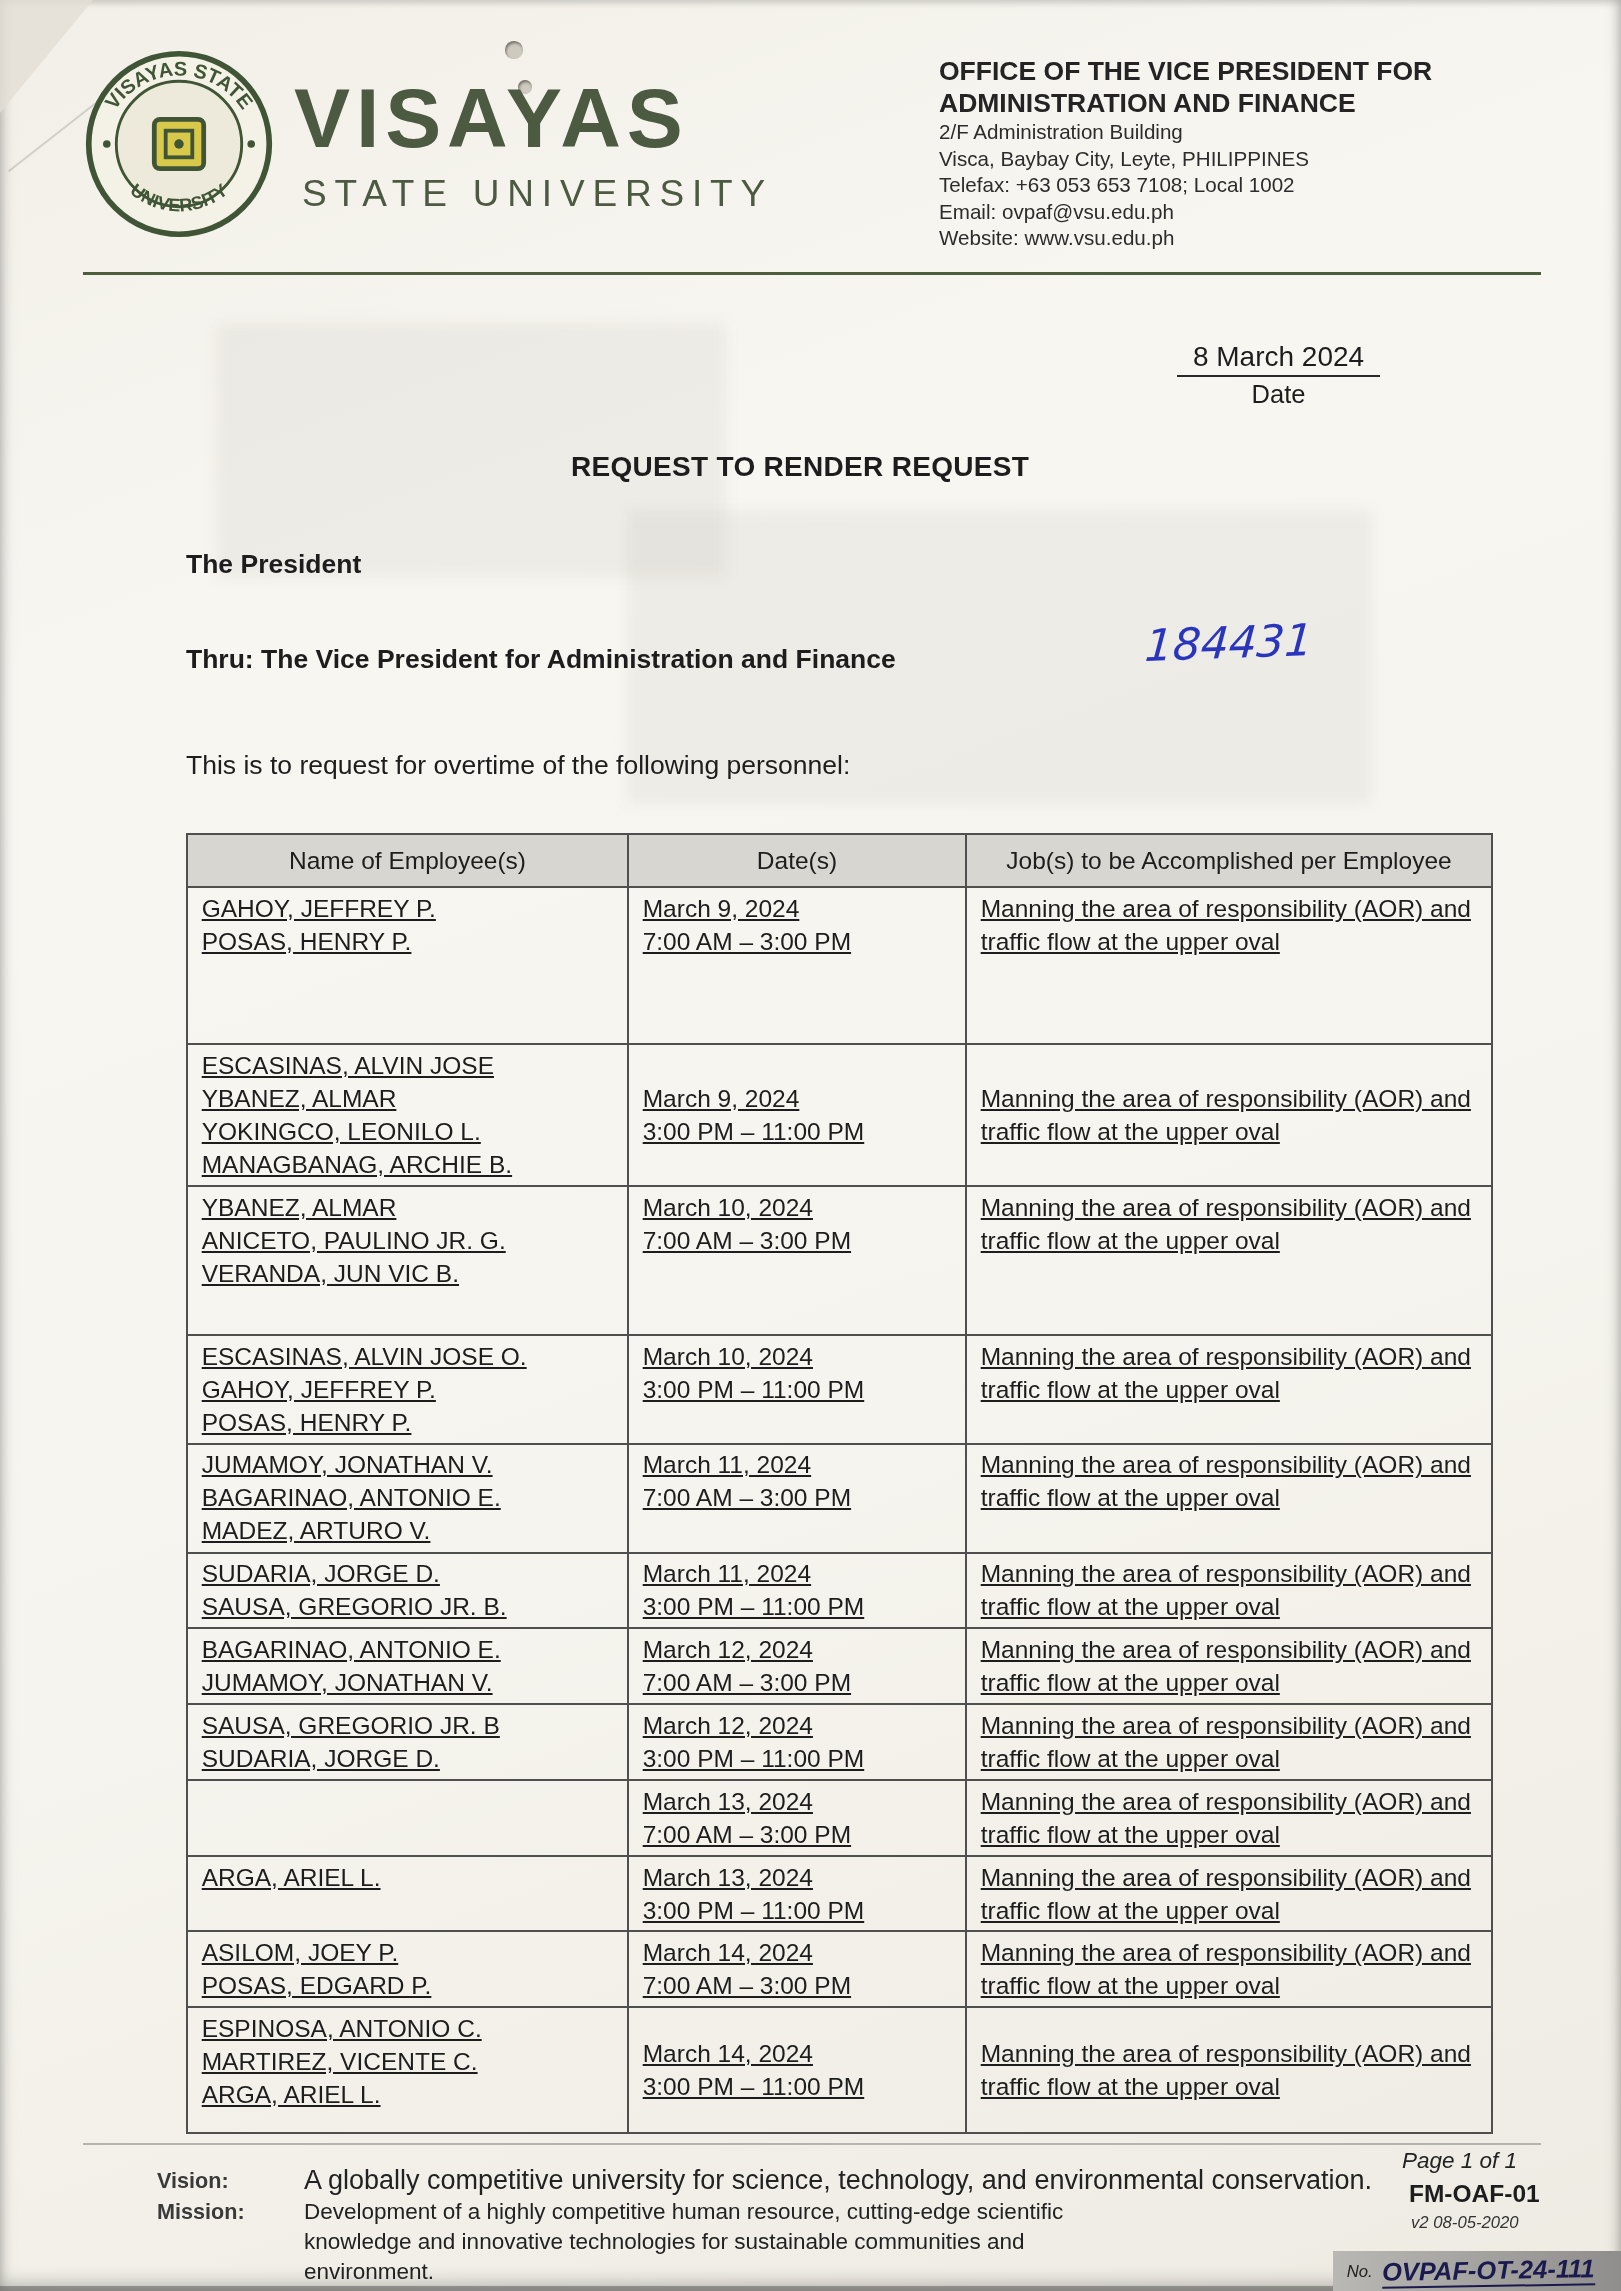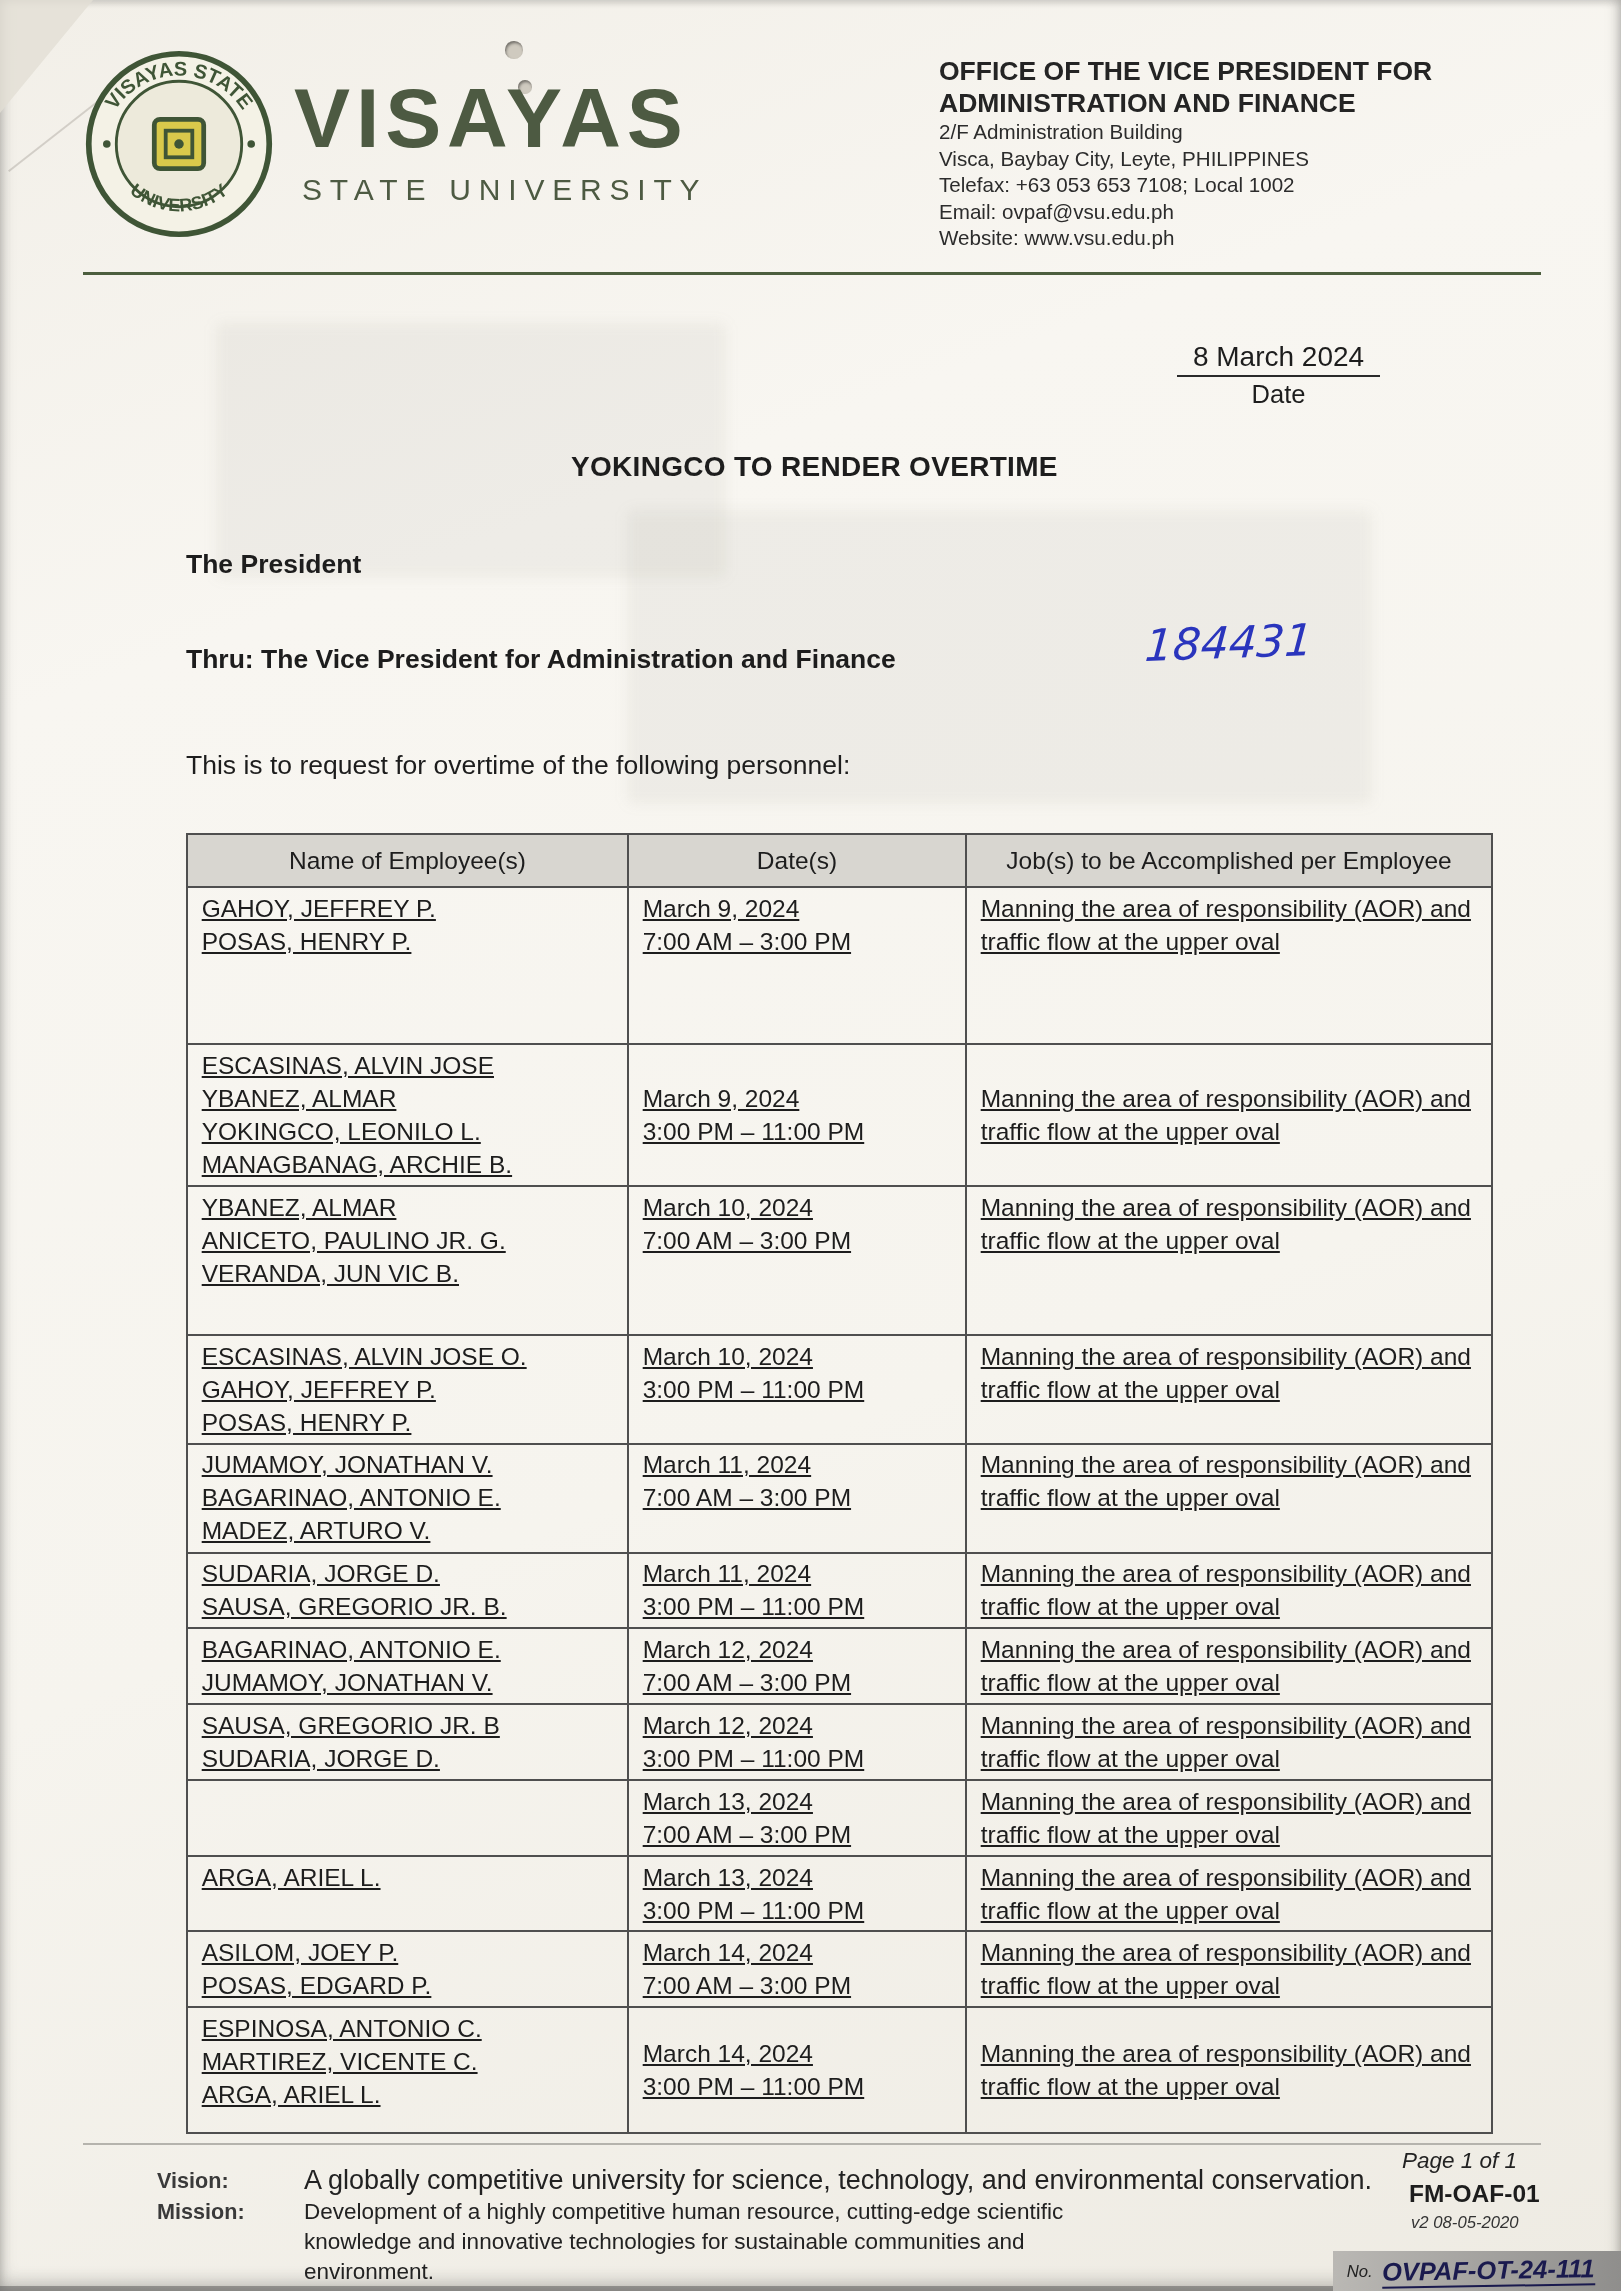--- a/index.html
+++ b/index.html
@@ -22,21 +22,21 @@
     transform:rotate(-38deg); }
   .hole { border-radius:50%; background:#cfcabf; box-shadow: inset 1px 2px 2.9px rgba(0,0,0,.45); }
   .hole-1 { left:505px; top:41px;  width:17.6px; height:17.6px; }
   .hole-2 { left:518px; top:80px;  width:13.7px; height:13.7px; }
   .ghost { filter:blur(6.9px); background:rgba(110,110,100,.07); border-radius:5.9px; }
 
   
   .seal { left:84px; top:49px; width:190px; height:190px; }
   .wordmark { left:294px; top:76px; font-size:84px; font-weight:bold; letter-spacing:5.9px;
     color:#4d5a42; line-height:1; }
-  .wordmark-sub { left:302px; top:173px; font-size:30px; letter-spacing:7.8px; color:#4d5a42; }
+  .wordmark-sub { left:302px; top:173px; font-size:37px; letter-spacing:7.8px; color:#4d5a42; }
   .office-block { left:939px; top:55px; width:588px; }
   .office-title { font-size:26.5px; font-weight:bold; color:#242424; line-height:32px; }
   .office-contact { font-size:20.6px; line-height:26.5px; color:#2c2c2c; }
   .header-rule { left:83px; top:272px; width:1458px; height:2.9px; background:#4c5e3e; }
 
   
   .date-block { left:1117px; top:341px; width:323px; text-align:center; }
   .date-value { display:inline-block; font-size:28px; padding:0 15.7px 2px; border-bottom:2px solid #2a2a2a; }
   .date-label { font-size:25.5px; margin-top:2.9px; }
   .doc-title { left:571px; top:451px; font-size:28px; font-weight:bold; letter-spacing:0.3px; }
@@ -117,21 +117,21 @@
     <div class="office-contact">Telefax: +63 053 653 7108; Local 1002</div>
     <div class="office-contact">Email: ovpaf@vsu.edu.ph</div>
     <div class="office-contact">Website: www.vsu.edu.ph</div>
   </div>
   <div class="abs header-rule"></div>
 
   <div class="abs date-block">
     <span class="date-value">8 March 2024</span>
     <div class="date-label">Date</div>
   </div>
-  <div class="abs doc-title">YOKINGCO TO RENDER OVERTIME</div>
+  <div class="abs doc-title">REQUEST TO RENDER REQUEST</div>
   <div class="abs addressee">The President</div>
   <div class="abs thru-line">Thru: The Vice President for Administration and Finance</div>
   <div class="abs handwritten-ref">184431</div>
   <div class="abs intro-line">This is to request for overtime of the following personnel:</div>
 
   <table class="ot-table">
     <colgroup>
         <col style="width:441px">
         <col style="width:338px">
         <col>

